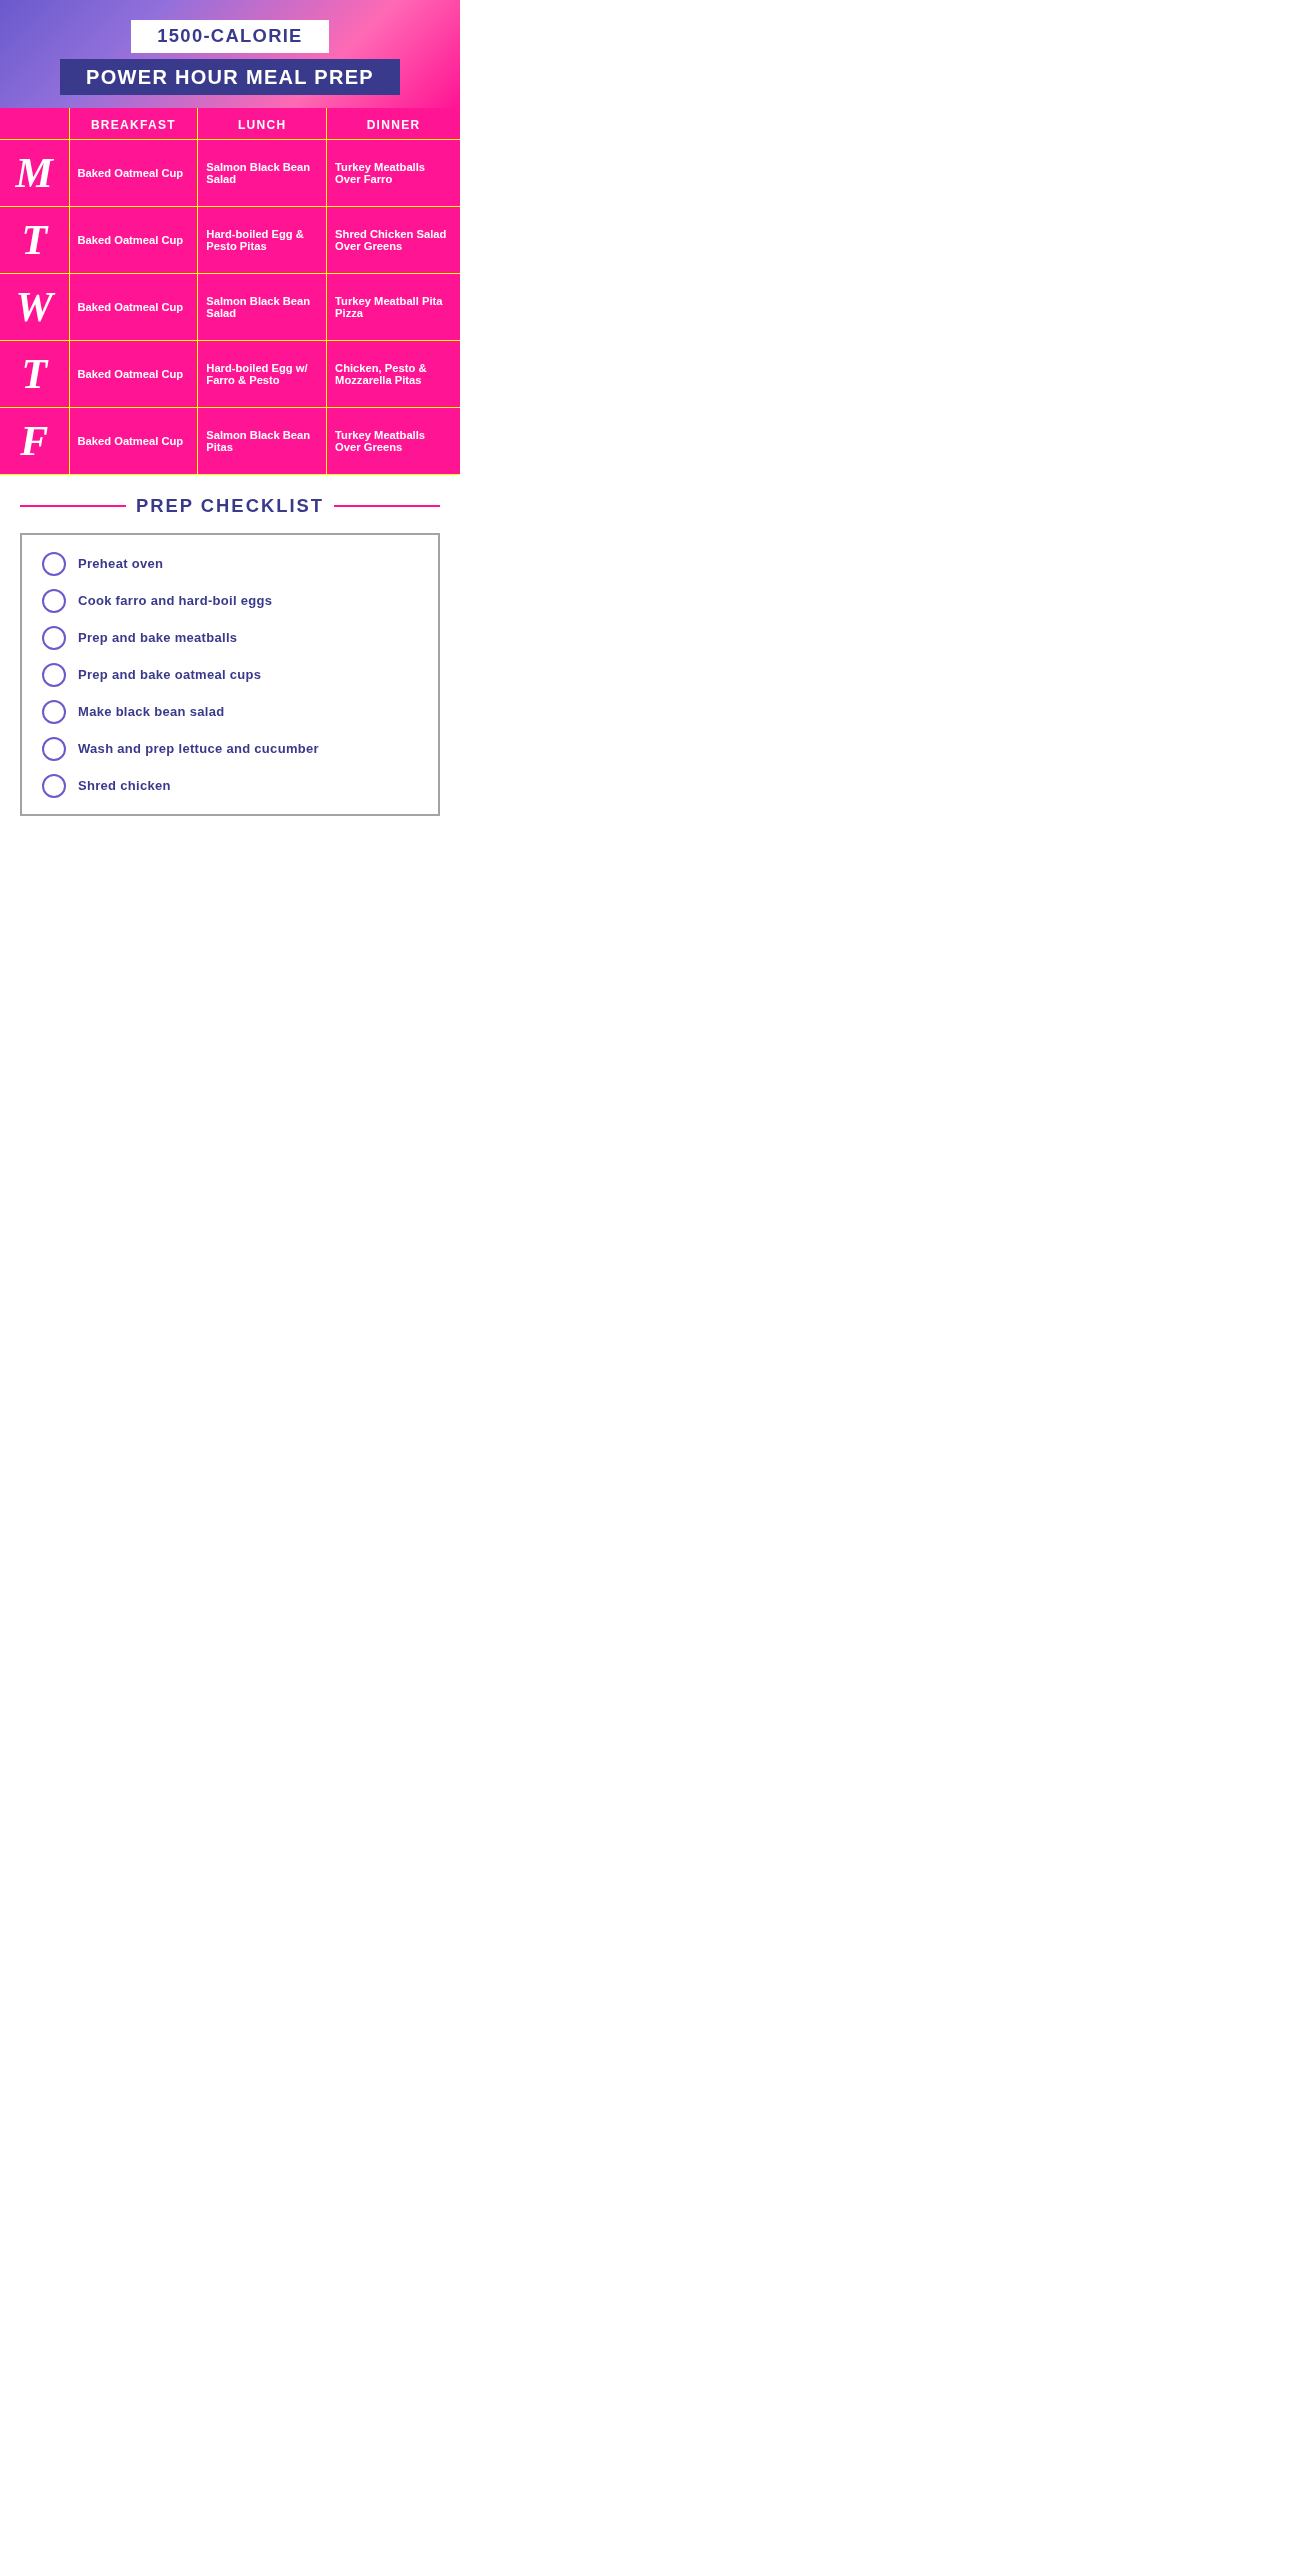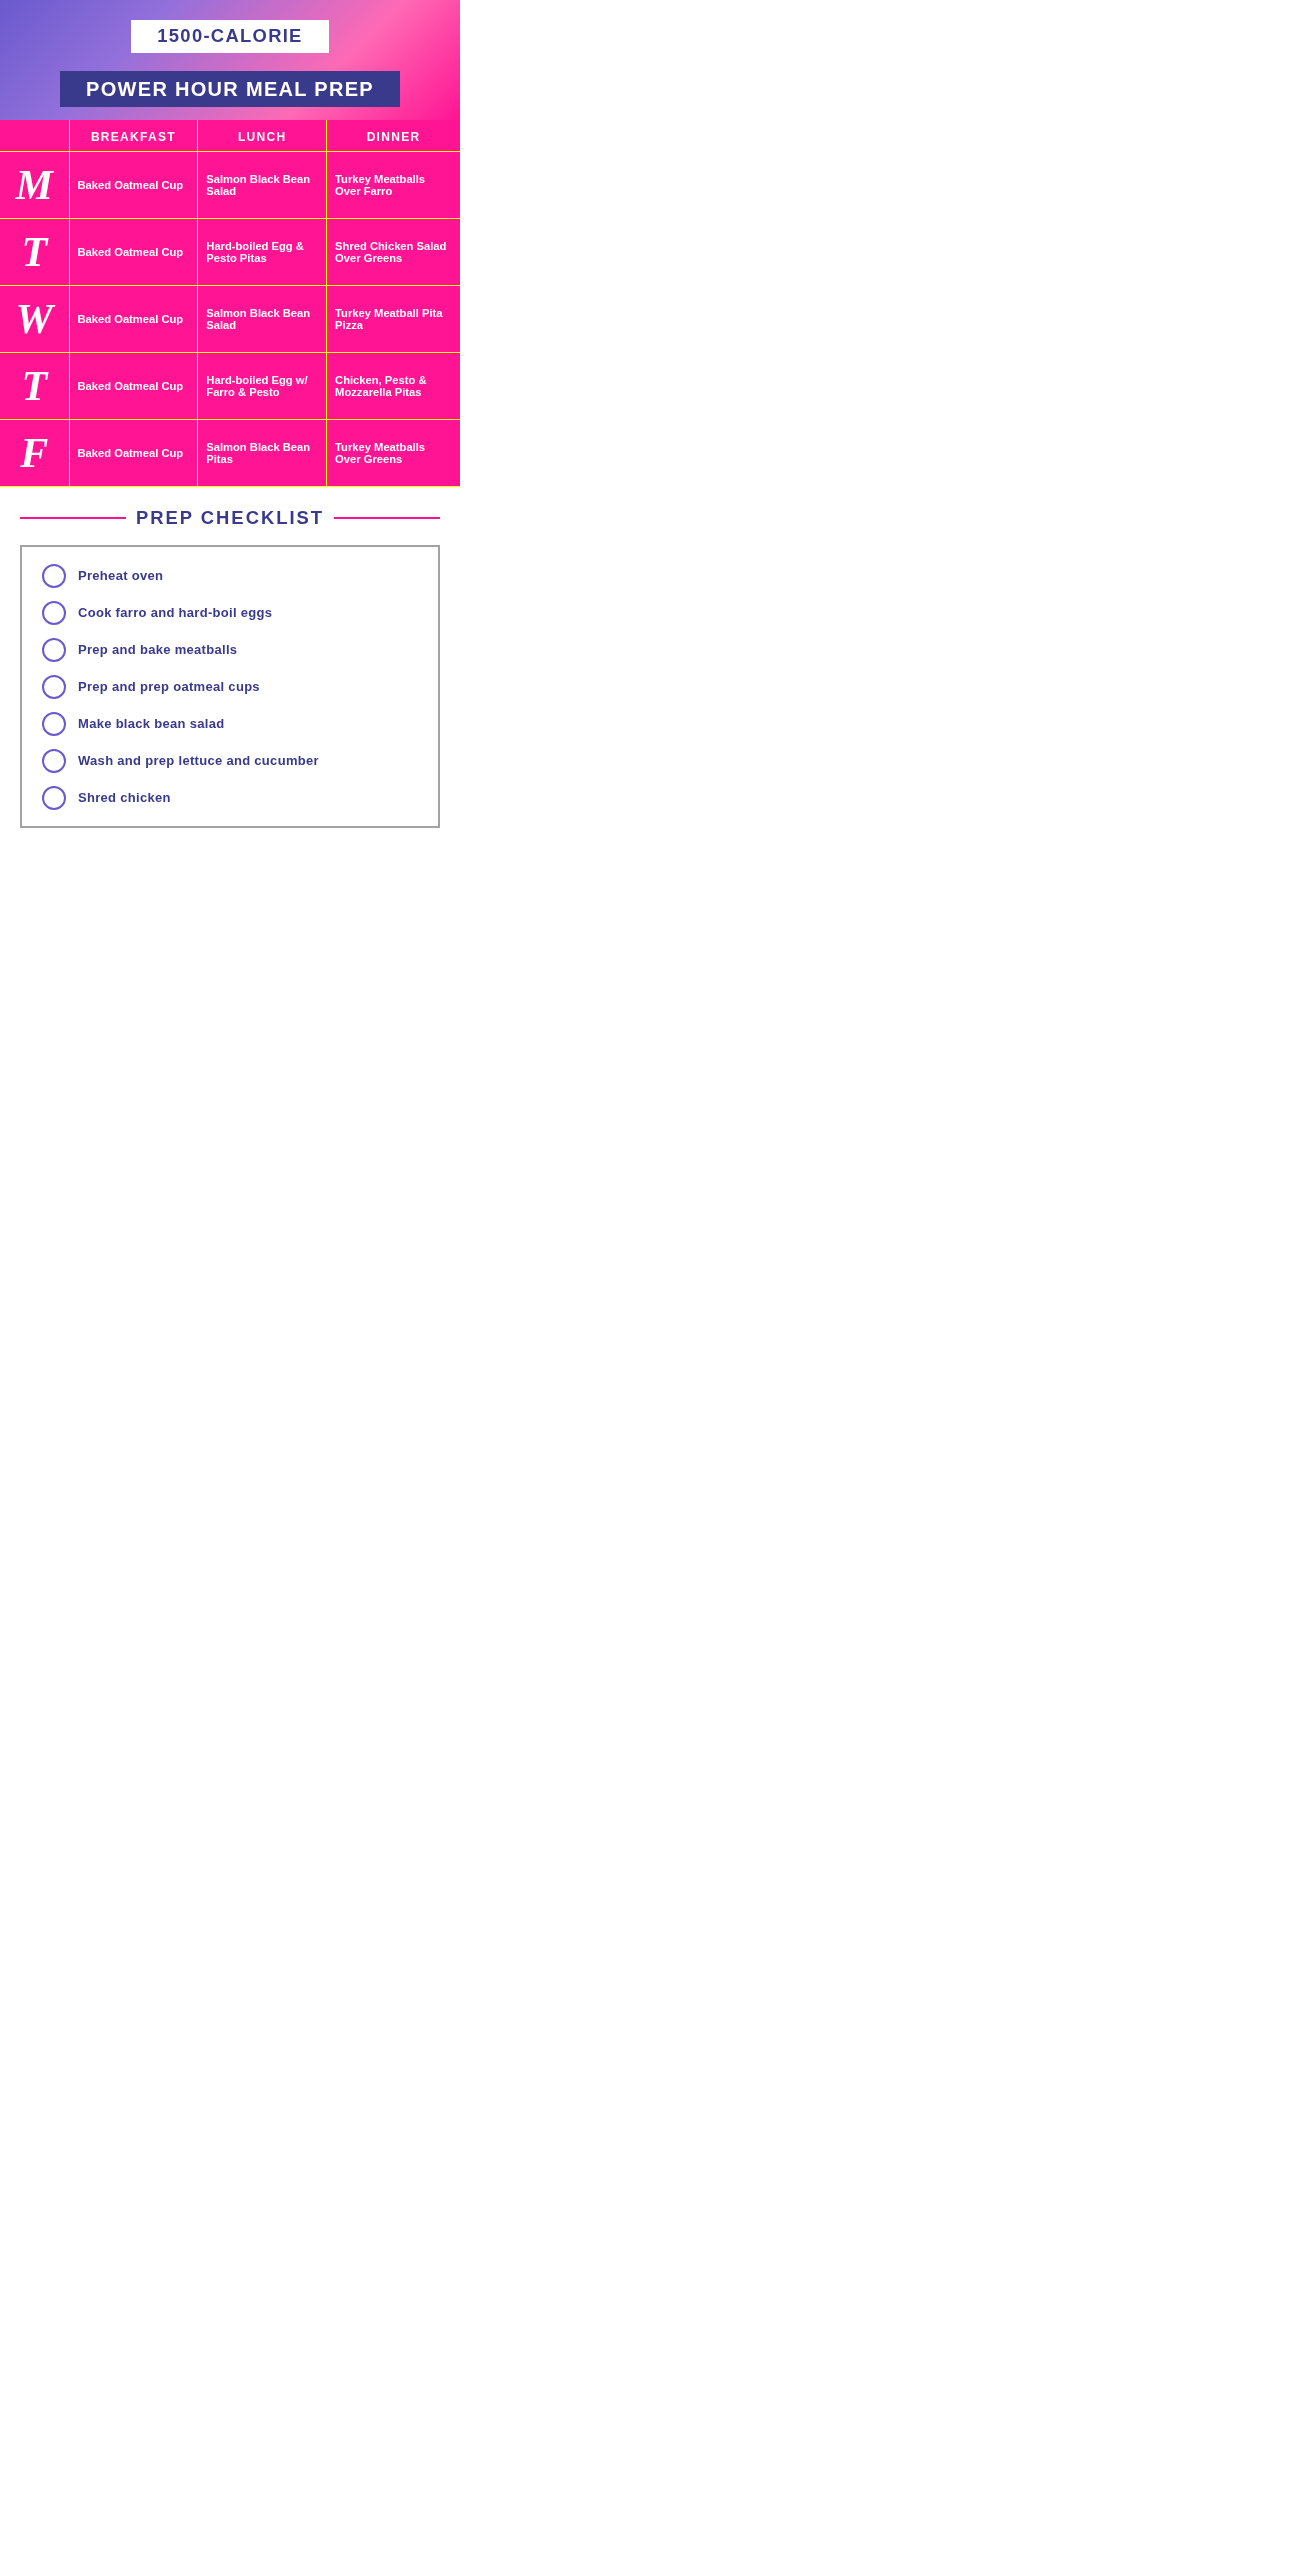--- a/index.html
+++ b/index.html
@@ -20,21 +20,20 @@
     .header-section {
       background: linear-gradient(135deg, #6a5acd 0%, #9370db 30%, #ff69b4 70%, #ff1493 100%);
       padding: 20px 13px 13px 13px;
       text-align: center;
       position: relative;
       min-height: 105px;
       display: flex;
       flex-direction: column;
       align-items: center;
       justify-content: center;
-      gap: 12px;
     }
 
     .title-box-top {
       background: white;
       padding: 5.3px 26px;
       margin-bottom: 6.6px;
       display: inline-block;
     }
 
     .title-top {
@@ -260,21 +259,21 @@
           <div class="checklist-item">
       <div class="checkbox-circle"></div>
       <span class="checklist-text">Cook farro and hard-boil eggs</span>
     </div>
           <div class="checklist-item">
       <div class="checkbox-circle"></div>
       <span class="checklist-text">Prep and bake meatballs</span>
     </div>
           <div class="checklist-item">
       <div class="checkbox-circle"></div>
-      <span class="checklist-text">Prep and prep oatmeal cups</span>
+      <span class="checklist-text">Prep and bake oatmeal cups</span>
     </div>
           <div class="checklist-item">
       <div class="checkbox-circle"></div>
       <span class="checklist-text">Make black bean salad</span>
     </div>
           <div class="checklist-item">
       <div class="checkbox-circle"></div>
       <span class="checklist-text">Wash and prep lettuce and cucumber</span>
     </div>
           <div class="checklist-item">

